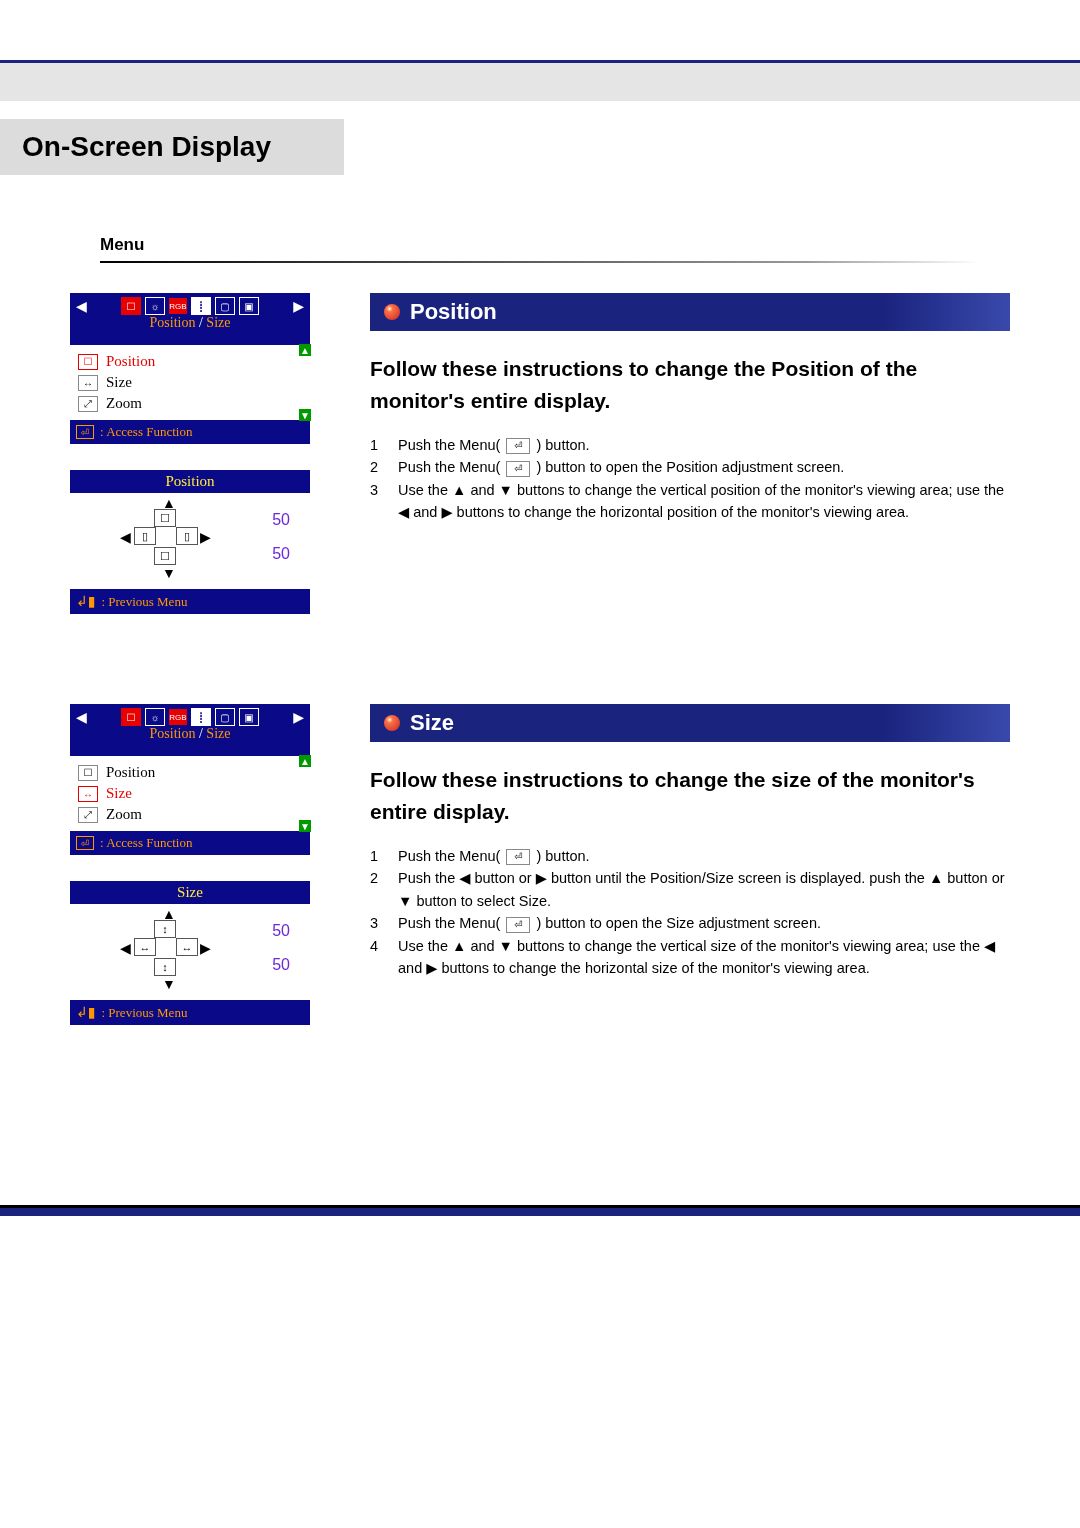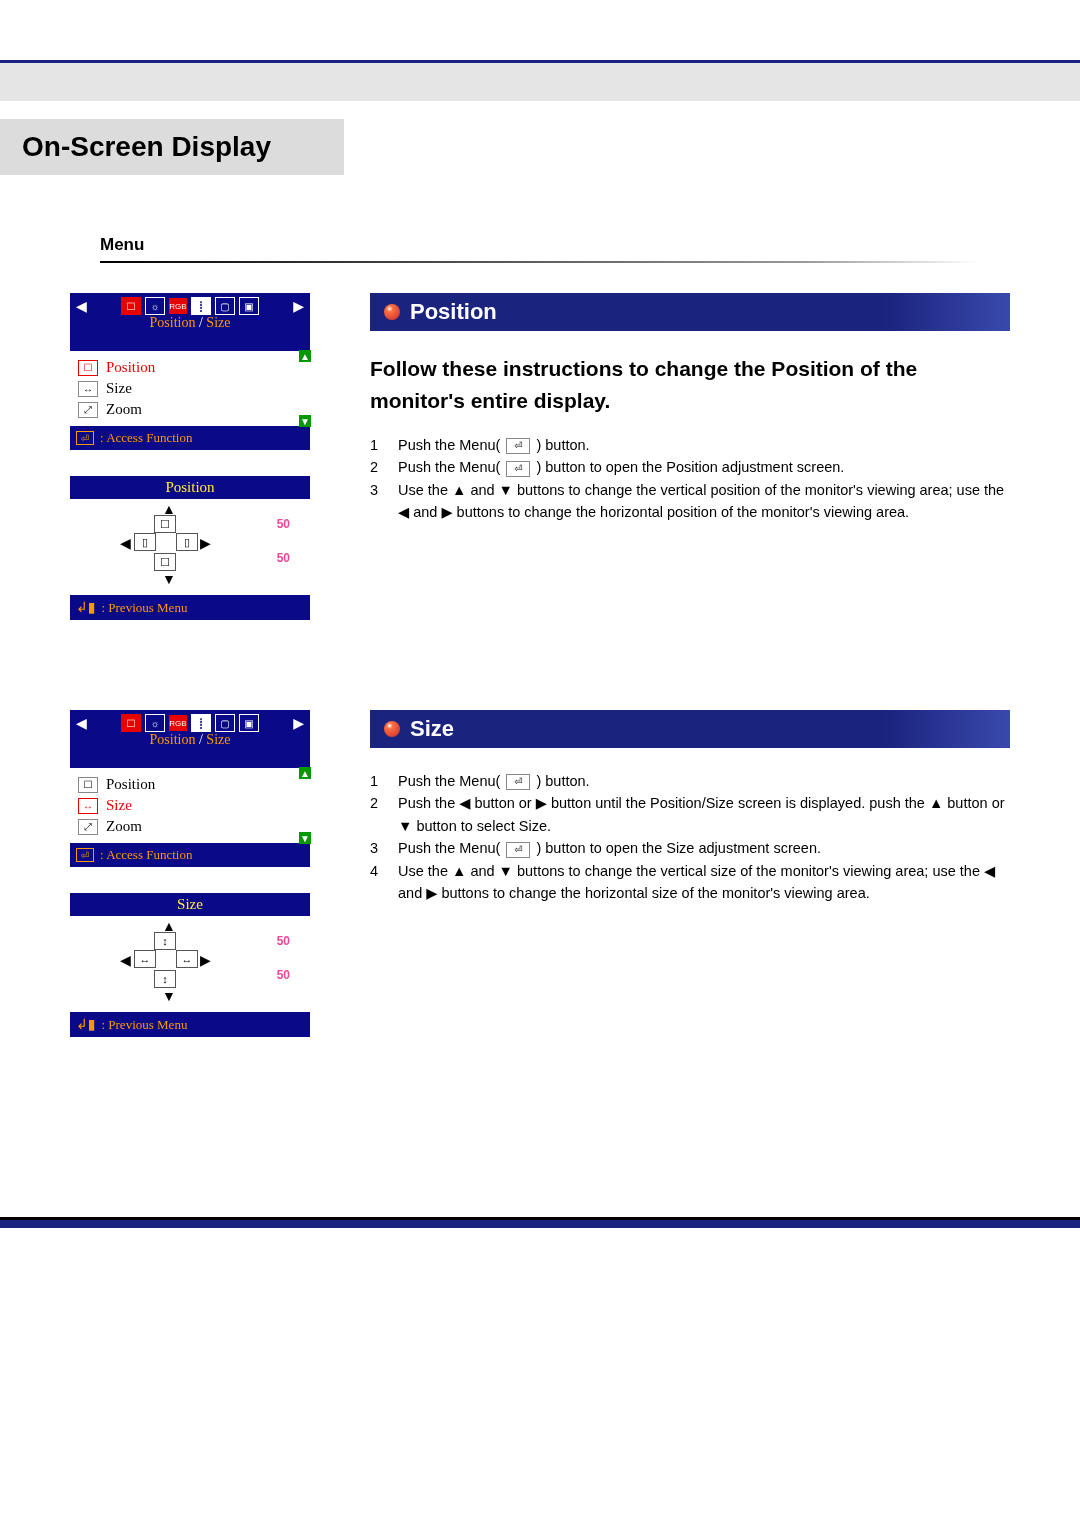--- a/index.html
+++ b/index.html
@@ -78,21 +78,21 @@
     font-size: 10px; color: #fff;
   }
   .osd-icon.active { background: #e60000; border-color: #e60000; color: #fff;}
   .osd-icon.rgb { background: #e60000; color:#fff; font-size: 8px; border: none;}
   .osd-icon.blank { background: #fff; color: #0a0a88;}
   .tri-left, .tri-right { color:#fff; font-size:14px; }
   .osd-menu-title {
     text-align: center;
     font-family: "Times New Roman", serif;
     font-size: 14px;
-    padding-bottom: 20px;
+    padding-bottom: 14px;
   }
   .osd-menu-title .p { color: #ff9800; }
   .osd-menu-title .s { color: #ff9800; }
   .osd-menu-title .slash { color: #fff; }
   .osd-body {
     background: #fff;
     padding: 6px 8px;
     position: relative;
   }
   .osd-item {
@@ -151,21 +151,21 @@
   .adjust-grid {
     position: relative;
     width: 100%; height: 100%;
   }
   .glyph {
     width: 20px; height: 16px; border:1px solid #555;
     display:flex; align-items:center; justify-content:center;
     font-size:11px; position:absolute;
   }
   .arrow { position:absolute; font-size:14px; color:#000; }
-  .val { position:absolute; font-family: Arial; font-size:12px; color:#ec4899; font-weight:bold;}
+  .val { position:absolute; font-family: Arial; font-size:16px; color:#6d28d9; font-weight:normal;}
   .osd-adjust-footer {
     background:#0a0a88; color:#ff9800;
     font-family:"Times New Roman", serif; font-size:13px;
     padding:4px 6px; display:flex; align-items:center; gap:6px;
   }
   .osd-adjust-footer .back-icon {
     color:#ff9800; font-size:14px;
   }
   
   .section-bar {
@@ -373,20 +373,21 @@
         <span>: Previous Menu</span>
       </div>
     </div>
   </div>
 
   <div class="howto-col">
     <div class="section-bar">
       <span class="bullet"></span>
       <span class="title">Size</span>
     </div>
+    <p class="instructions-intro">Follow these instructions to change the size of the monitor's entire display.</p>
     <div class="step-list">
       <div class="step-row">
           <div class="step-num">1</div>
           <div class="step-text">Push the Menu( <span class="menu-icon-inline">⏎</span> ) button.</div>
         </div>
       <div class="step-row">
           <div class="step-num">2</div>
           <div class="step-text">Push the ◀ button or ▶ button until the Position/Size screen is displayed. push the ▲ button or ▼ button to select Size.</div>
         </div>
       <div class="step-row">

